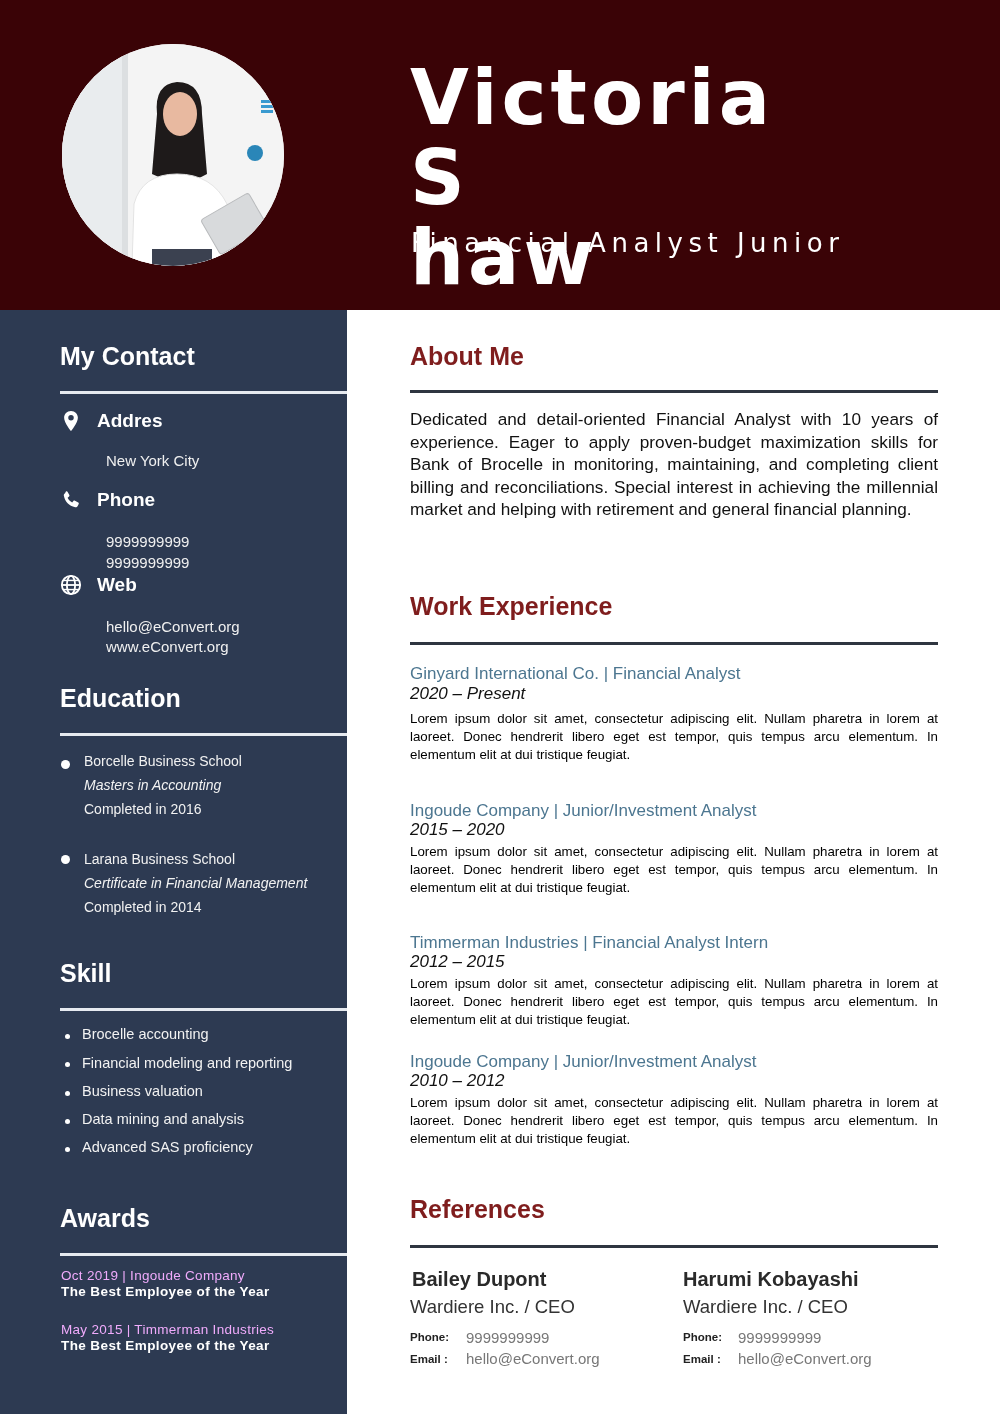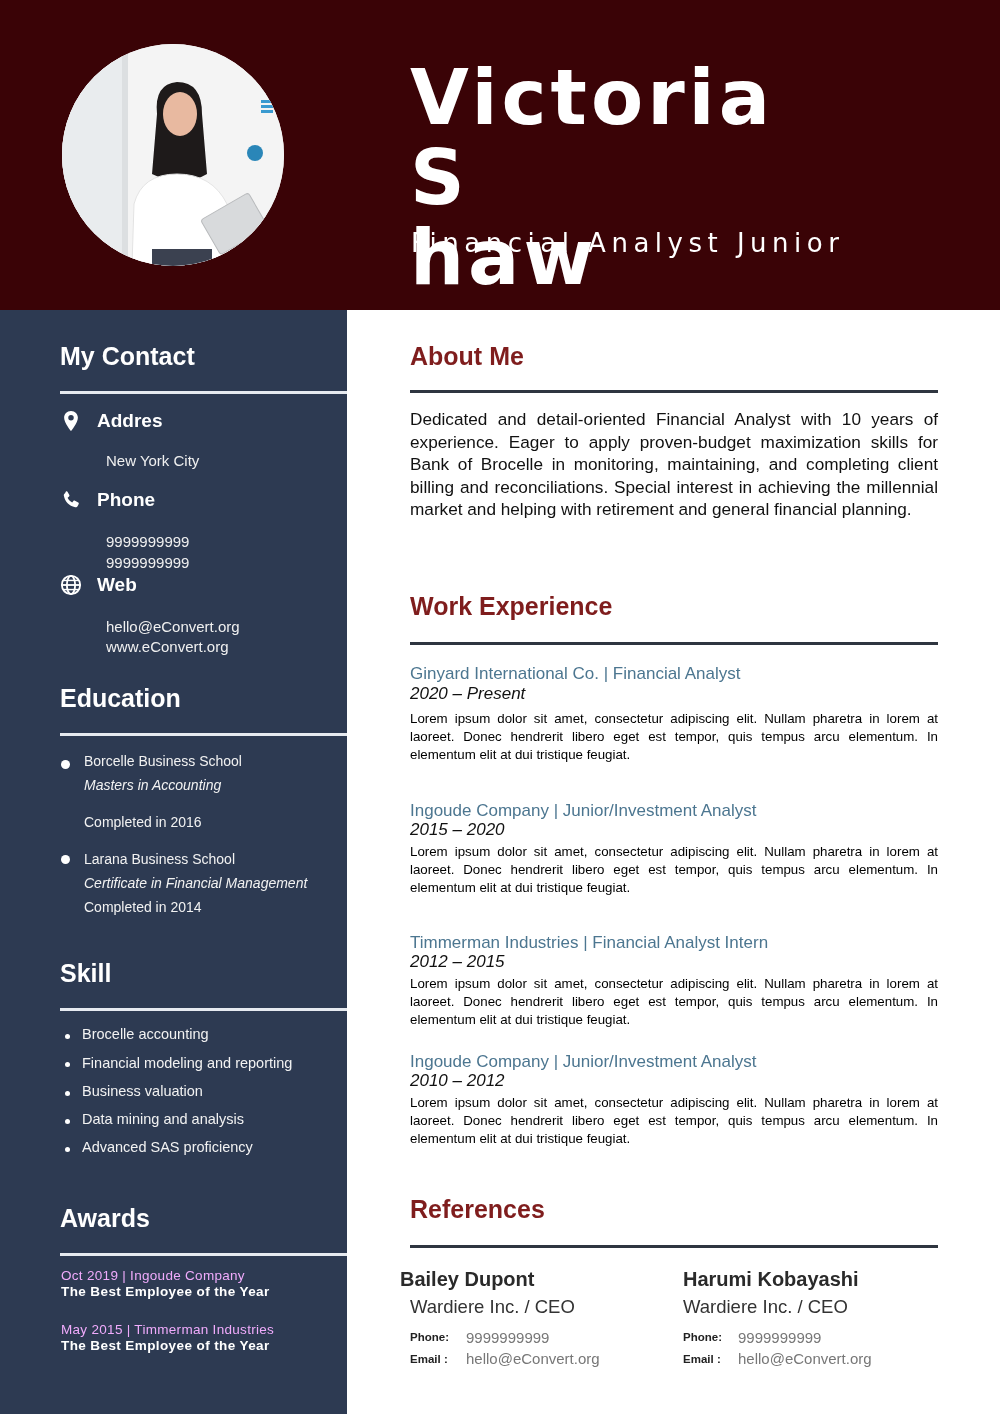--- a/index.html
+++ b/index.html
@@ -97,21 +97,21 @@
   <div class="contact-label" style="top:264px;">Web</div>
   <div class="contact-val" style="top:290px;">hello@eConvert.org</div>
   <div class="contact-val" style="top:310px;">www.eConvert.org</div>
 
   <div class="side-h" style="top:374px;">Education</div>
   <div class="side-rule" style="top:423px;"></div>
 
   <div class="edu-dot" style="top:450px;"></div>
   <div class="edu-line" style="top:443px;">Borcelle Business School</div>
   <div class="edu-line it" style="top:467px;">Masters in Accounting</div>
-  <div class="edu-line" style="top:504px;">Completed in 2016</div>
+  <div class="edu-line" style="top:491px;">Completed in 2016</div>
 
   <div class="edu-dot" style="top:545px;"></div>
   <div class="edu-line" style="top:541px;">Larana Business School</div>
   <div class="edu-line it" style="top:565px;">Certificate in Financial Management</div>
   <div class="edu-line" style="top:589px;">Completed in 2014</div>
 
   <div class="side-h" style="top:649px;">Skill</div>
   <div class="side-rule" style="top:698px;"></div>
 
   <div class="skill-dot" style="top:724px;"></div>
@@ -155,21 +155,21 @@
   <div class="job-desc" style="top:975px;">Lorem ipsum dolor sit amet, consectetur adipiscing elit. Nullam pharetra in lorem at laoreet. Donec hendrerit libero eget est tempor, quis tempus arcu elementum. In elementum elit at dui tristique feugiat.</div>
 
   <div class="job-title" style="top:1052px;">Ingoude Company | Junior/Investment Analyst</div>
   <div class="job-date" style="top:1071px;">2010 – 2012</div>
   <div class="job-desc" style="top:1094px;">Lorem ipsum dolor sit amet, consectetur adipiscing elit. Nullam pharetra in lorem at laoreet. Donec hendrerit libero eget est tempor, quis tempus arcu elementum. In elementum elit at dui tristique feugiat.</div>
 
   <div class="main-h" style="top:1195px;">References</div>
   <div class="main-rule" style="top:1245px;"></div>
 
   <div>
-    <div class="ref-name" style="left:400px; top:1268px;">Bailey Dupont</div>
+    <div class="ref-name" style="left:412px; top:1268px;">Bailey Dupont</div>
     <div class="ref-role" style="left:410px; top:1296px;">Wardiere Inc. / CEO</div>
     <div class="ref-key" style="left:410px; top:1331px;">Phone:</div>
     <div class="ref-val" style="left:466px; top:1329px;">9999999999</div>
     <div class="ref-key" style="left:410px; top:1353px;">Email :</div>
     <div class="ref-val" style="left:466px; top:1350px;">hello@eConvert.org</div>
   </div>
 
   <div>
     <div class="ref-name" style="left:683px; top:1268px;">Harumi Kobayashi</div>
     <div class="ref-role" style="left:683px; top:1296px;">Wardiere Inc. / CEO</div>

